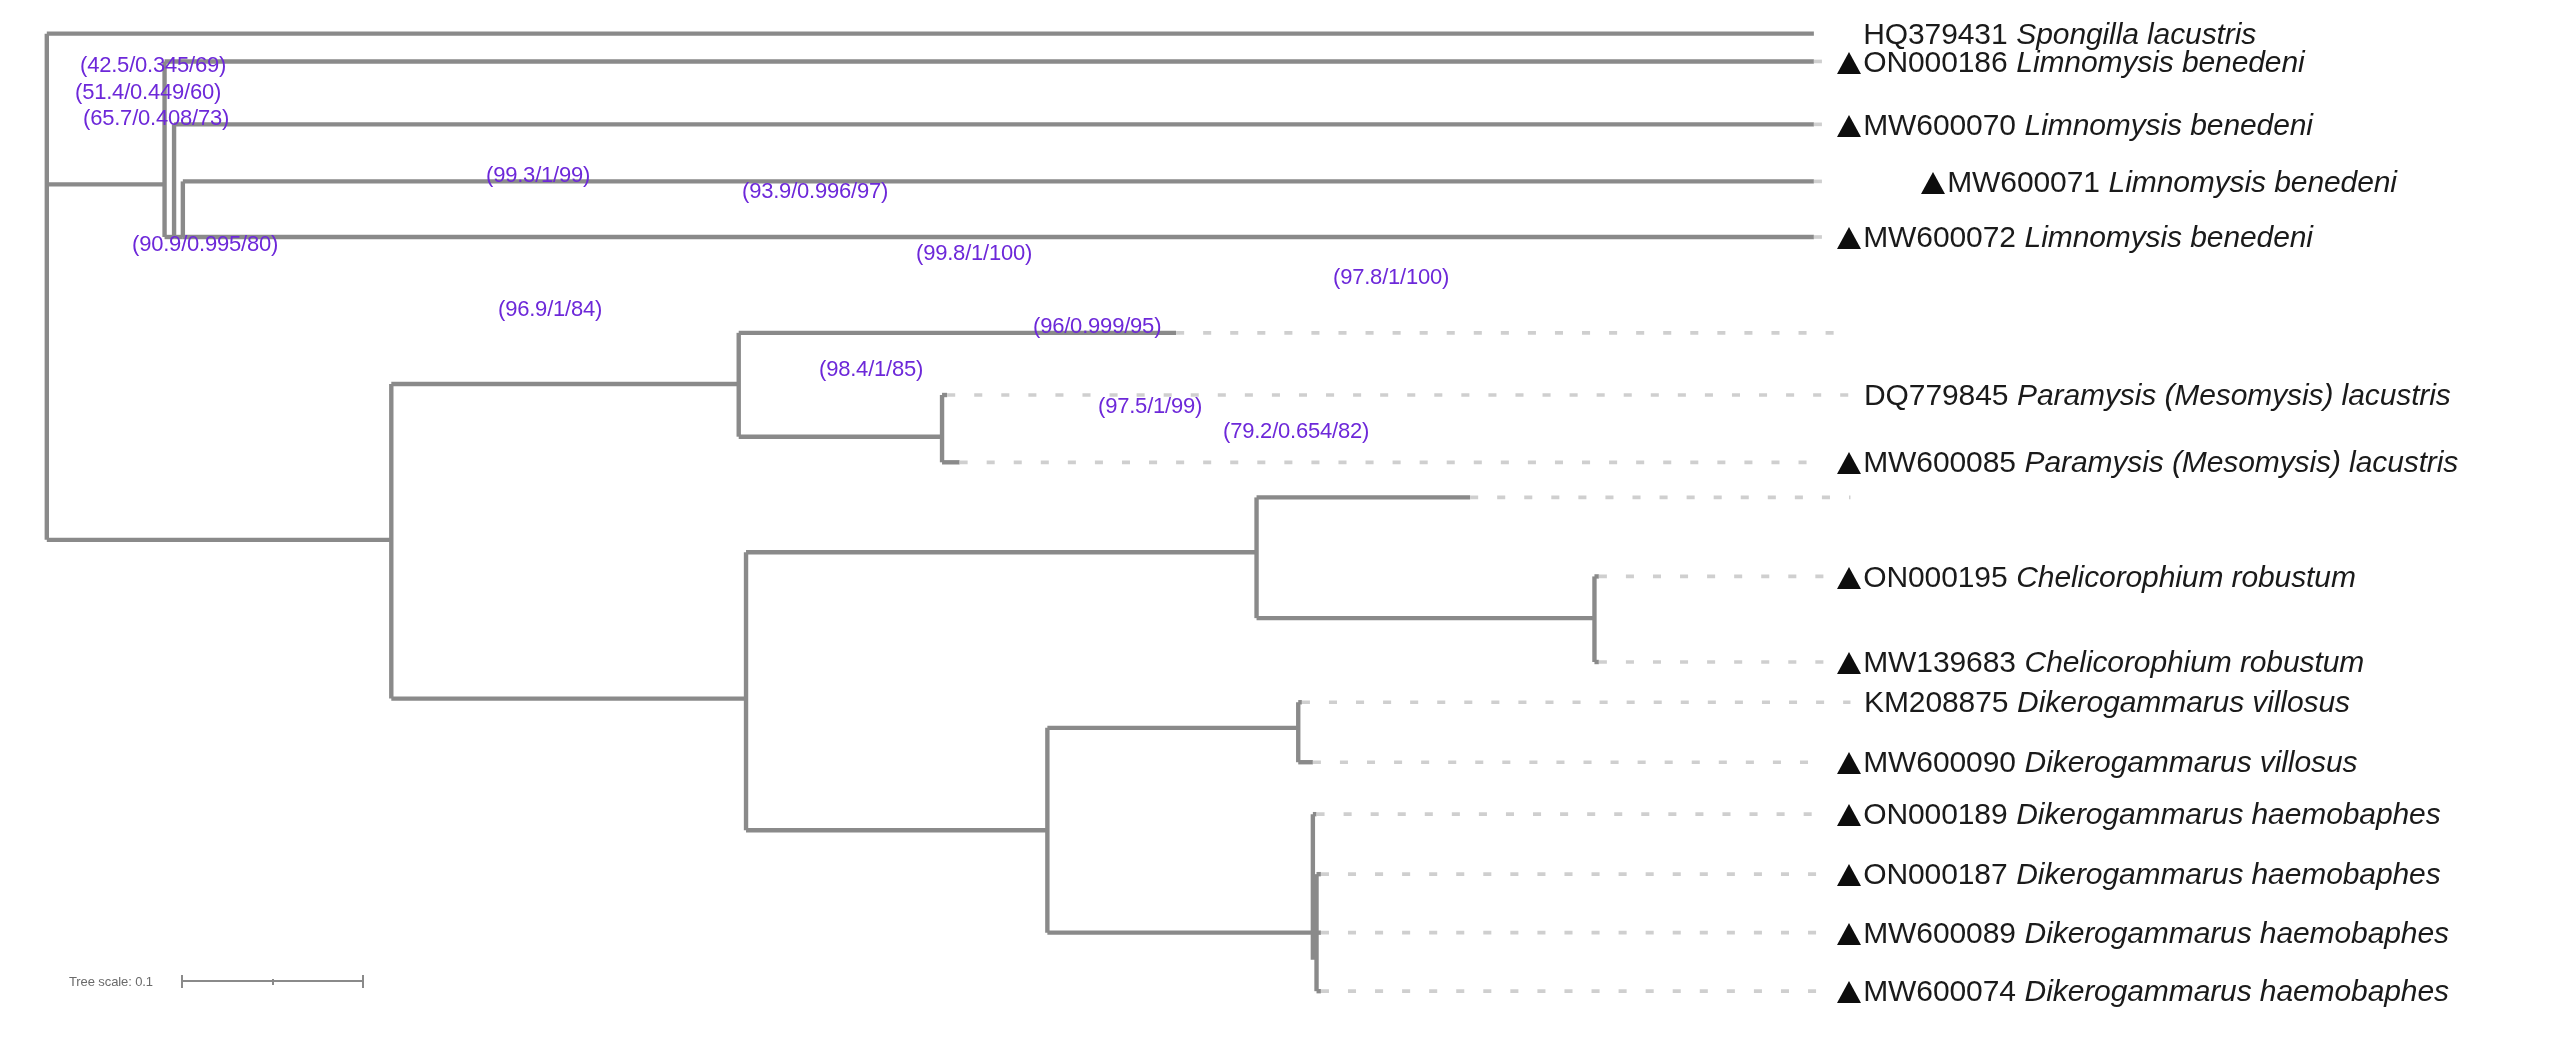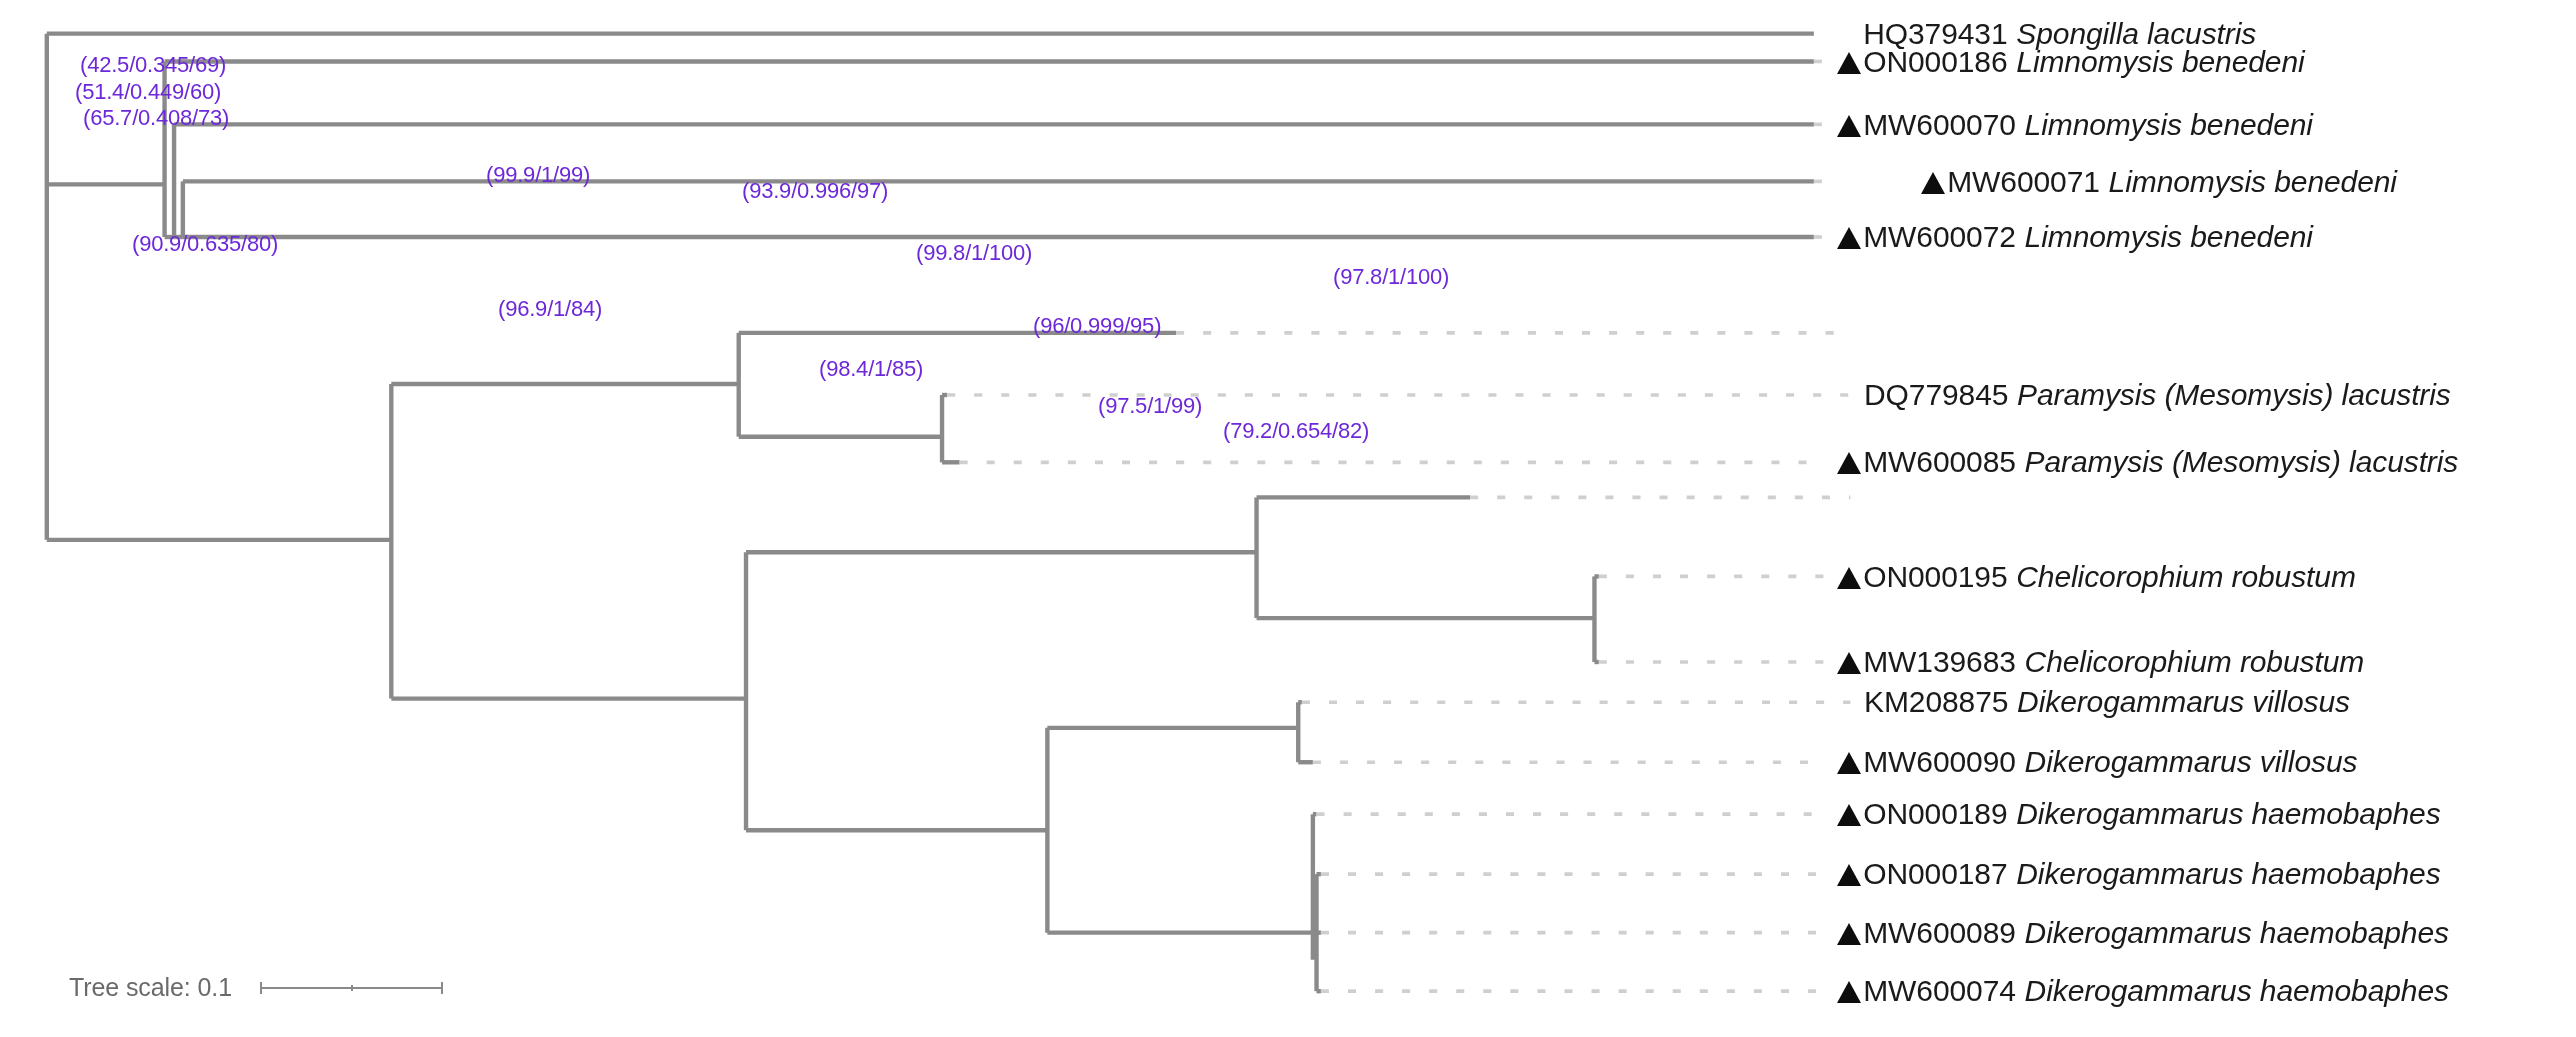--- a/index.html
+++ b/index.html
@@ -18,21 +18,21 @@
   .tri.blank{border-bottom-color:transparent;}
   .acc{font-size:30px;color:#1a1a1a;letter-spacing:-0.1px;}
   .sp{font-size:30px;color:#1a1a1a;font-style:italic;margin-left:8.8px;letter-spacing:-0.1px;}
 
   
   .support{position:absolute;font-size:22px;color:#6d28d9;white-space:nowrap;
            letter-spacing:-0.2px;}
 
   
   .scalebar{position:absolute;left:69px;top:973px;display:flex;align-items:center;}
-  .scale-text{font-size:25px;color:#6a6a6a;margin-right:28px;letter-spacing:-0.1px;}
+  .scale-text{font-size:13px;color:#6a6a6a;margin-right:28px;letter-spacing:-0.1px;}
   .scale-line{position:relative;width:183px;height:16px;}
   .scale-line .bar{position:absolute;left:0;top:7.3px;width:183px;height:2.2px;background:#8a8a8a;}
   .scale-line .tick{position:absolute;width:2.2px;background:#8a8a8a;}
   .scale-line .t0{left:0;top:2.2px;height:12.4px;}
   .scale-line .t1{left:91px;top:5.9px;height:5.9px;}
   .scale-line .t2{left:181px;top:2.2px;height:12.4px;}
 </style>
 </head>
 <body>
 
@@ -111,23 +111,23 @@
     <line x1="1806" y1="1195" x2="2494" y2="1195"></line>
     <line x1="1806" y1="1275" x2="2494" y2="1275"></line>
     <line x1="1806" y1="1355" x2="2494" y2="1355"></line>
   </g>
 </svg>
 
 <div>
   <span class="support" style="left:80px;top:52px">(42.5/0.345/69)</span>
   <span class="support" style="left:75px;top:79px">(51.4/0.449/60)</span>
   <span class="support" style="left:83px;top:105px">(65.7/0.408/73)</span>
-  <span class="support" style="left:486px;top:162px">(99.9/1/99)</span>
+  <span class="support" style="left:486px;top:162px">(99.3/1/99)</span>
   <span class="support" style="left:742px;top:178px">(93.9/0.996/97)</span>
-  <span class="support" style="left:132px;top:231px">(90.9/0.635/80)</span>
+  <span class="support" style="left:132px;top:231px">(90.9/0.995/80)</span>
   <span class="support" style="left:916px;top:240px">(99.8/1/100)</span>
   <span class="support" style="left:1333px;top:264px">(97.8/1/100)</span>
   <span class="support" style="left:498px;top:296px">(96.9/1/84)</span>
   <span class="support" style="left:1033px;top:313px">(96/0.999/95)</span>
   <span class="support" style="left:819px;top:356px">(98.4/1/85)</span>
   <span class="support" style="left:1098px;top:393px">(97.5/1/99)</span>
   <span class="support" style="left:1223px;top:418px">(79.2/0.654/82)</span>
 </div>
 
 <div class="tip-labels">

